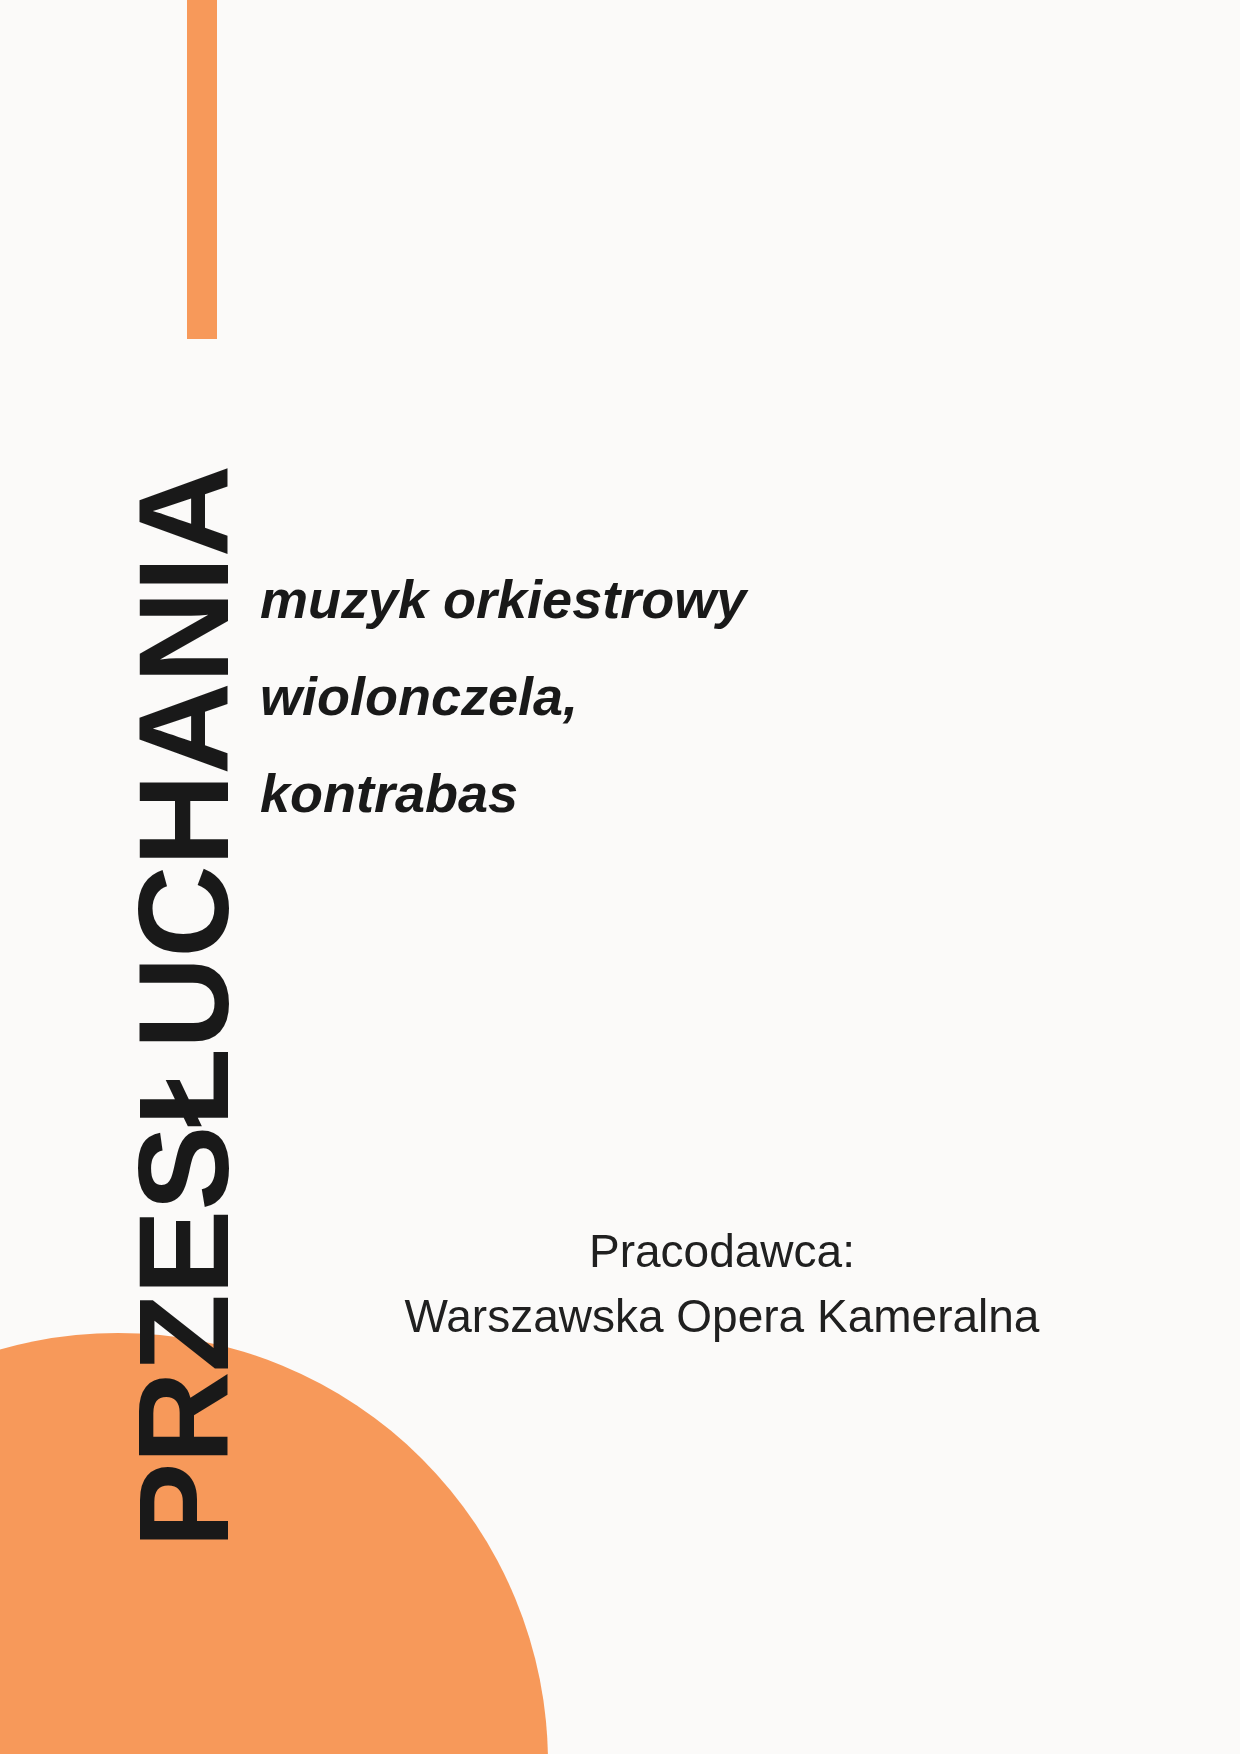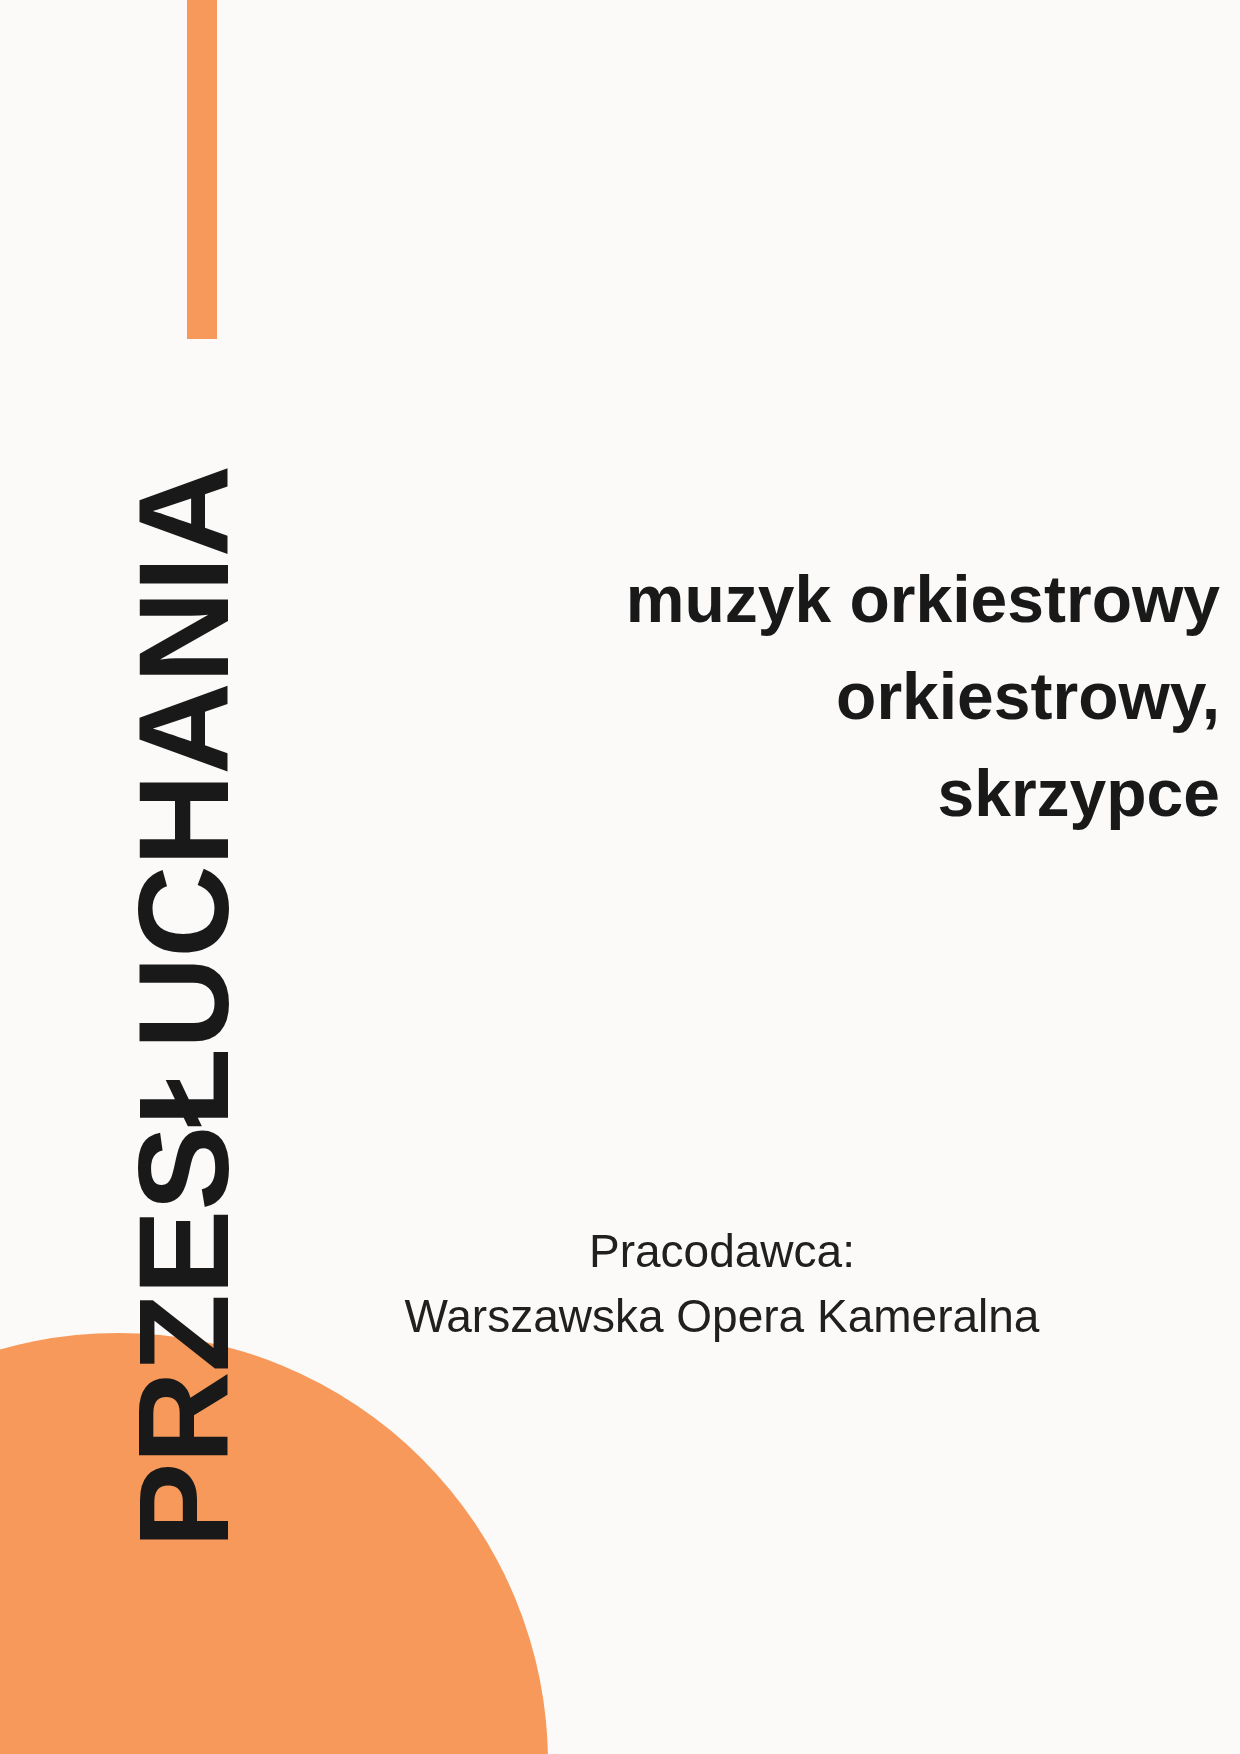--- a/index.html
+++ b/index.html
@@ -45,25 +45,26 @@
     line-height: 128px;
     letter-spacing: -1px;
     color: var(--text-black);
     white-space: nowrap;
   }
   .main-title {
     position: absolute;
     left: 260px;
     top: 551px;
     width: 960px;
-    text-align: right;
-    font-size: 66px;
+    text-align: left;
+    font-size: 54px;
     font-weight: 700;
     line-height: 97px;
     color: var(--text-black);
+    font-style: italic;
   }
   .employer {
     position: absolute;
     left: 202px;
     top: 1219px;
     width: 1040px;
     text-align: center;
     font-size: 46px;
     font-weight: 500;
     line-height: 65px;
@@ -74,20 +75,20 @@
 <body>
 
 <div class="accent-bar"></div>
 
 <div class="accent-circle"></div>
 
 <div class="vertical-title">PRZESŁUCHANIA</div>
 
 <div class="main-title">
   <div>muzyk orkiestrowy</div>
-  <div>orkiestrowy,</div>
-  <div>skrzypce</div>
+  <div>wiolonczela,</div>
+  <div>kontrabas</div>
 </div>
 
 <div class="employer">
   <div>Pracodawca:</div>
   <div>Warszawska Opera Kameralna</div>
 </div>
 
 </body></html>

